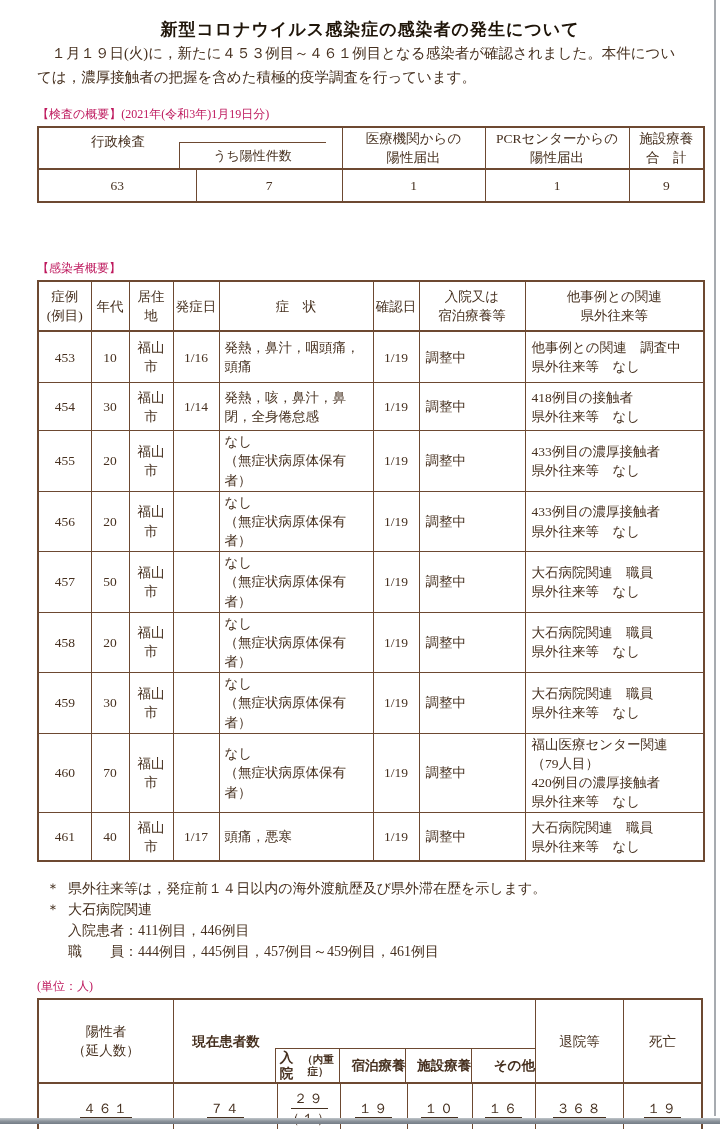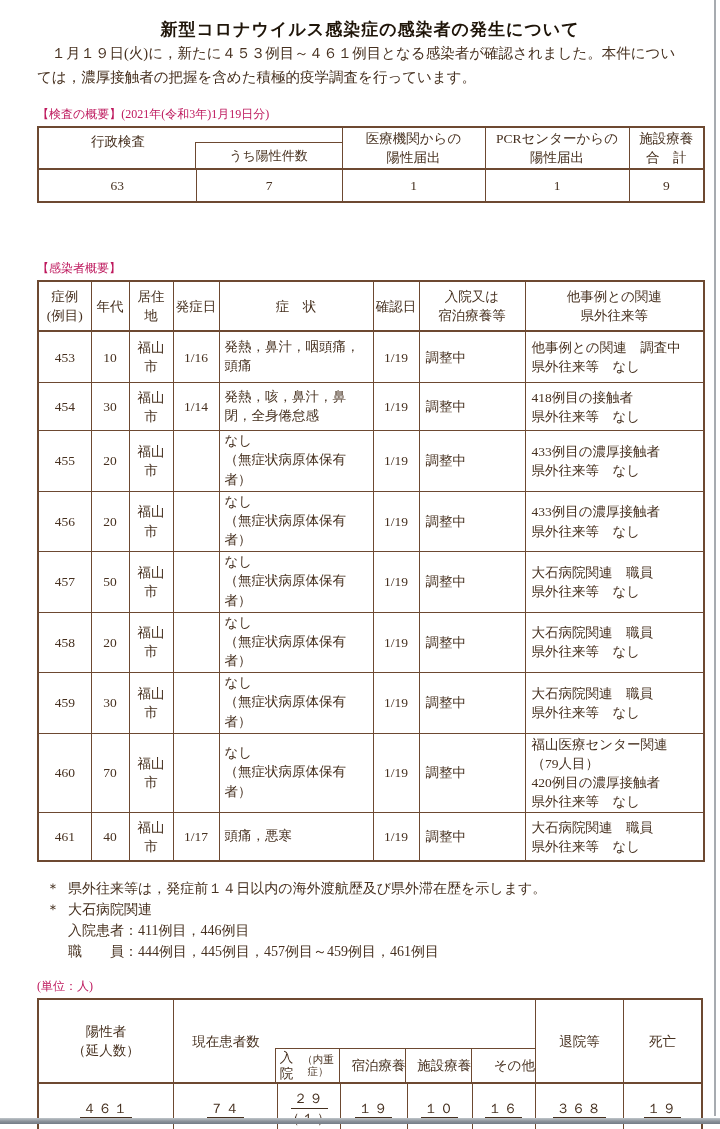--- a/index.html
+++ b/index.html
@@ -24,37 +24,37 @@
   table, th, td { border:1.5px solid #6d4931; }
   table { border-width:2px; }
   th { font-weight:normal; }
   th, td { text-align:center; vertical-align:middle; padding:1px 2px; font-size:13.5px; line-height:1.42; }
   .pre { white-space:pre-line; }
 
   
   .t1 thead th { border-bottom-width:2px; }
   .t1-admin { position:relative; padding:0; height:40px; }
   .t1-admin-label { position:absolute; left:0; top:2px; width:158px; height:24px; line-height:24px; text-align:center; }
-  .t1-admin-sub { position:absolute; right:0; bottom:0; width:146px; height:25px;
+  .t1-admin-sub { position:absolute; right:16px; bottom:0; width:146px; height:25px;
                   border-top:1.5px solid #6d4931; border-left:1.5px solid #6d4931;
                   display:flex; align-items:center; justify-content:center; font-size:13px; }
   .t1 tbody td { height:29px; }
 
   
   .t2 thead th { height:46px; border-bottom-width:2px; }
   .t2 tbody tr td { height:45px; }
   .t2 tbody tr:nth-child(1) td { height:48px; }
   .t2 tbody tr:nth-child(8) td { height:74px; }
-  .t2 .c-sym { text-align:left; padding-left:5px; padding-right:4px;font-family:Liberation Mono, monospace; }
+  .t2 .c-sym { text-align:left; padding-left:5px; padding-right:4px; }
   .t2 .c-hosp { text-align:left; padding-left:6px; }
   .t2 .c-rel { text-align:left; padding-left:6px; }
 
   
   .t3 thead th { height:50px; border-bottom-width:2px; }
-  .t3-current { position:relative; padding:16px; }
+  .t3-current { position:relative; padding:16px;font-weight:bold; }
   .t3-current-label { position:absolute; left:0; top:0; width:104px; height:100%;
                       display:flex; align-items:center; justify-content:center; }
   .t3-subrow { position:absolute; right:0; bottom:0; width:260px; height:33px;
                display:flex; border-top:1.5px solid #6d4931; }
   .t3-sub { border-left:1.5px solid #6d4931; display:flex; flex-direction:row;
             align-items:center; justify-content:flex-end; line-height:1.15; }
   .t3-sub.w1 { width:63px; } .t3-sub.w2 { width:66px; } .t3-sub.w3 { width:65px; } .t3-sub.w4 { width:63px; }
   .t3-sub .small { font-size:10.5px; }
   .t3 tbody td { height:47px; letter-spacing:2px; }
   .u { border-bottom:1.2px solid currentColor; padding:0 3px 1px; }

